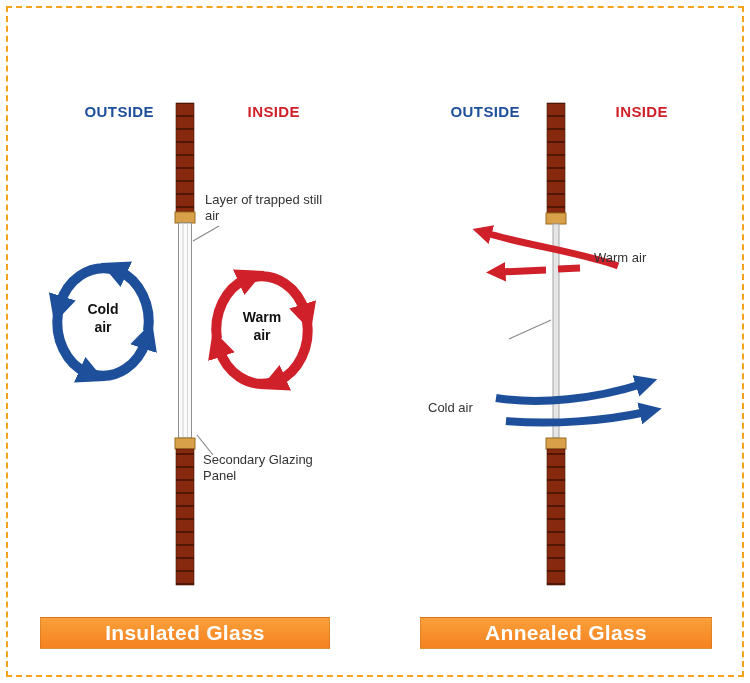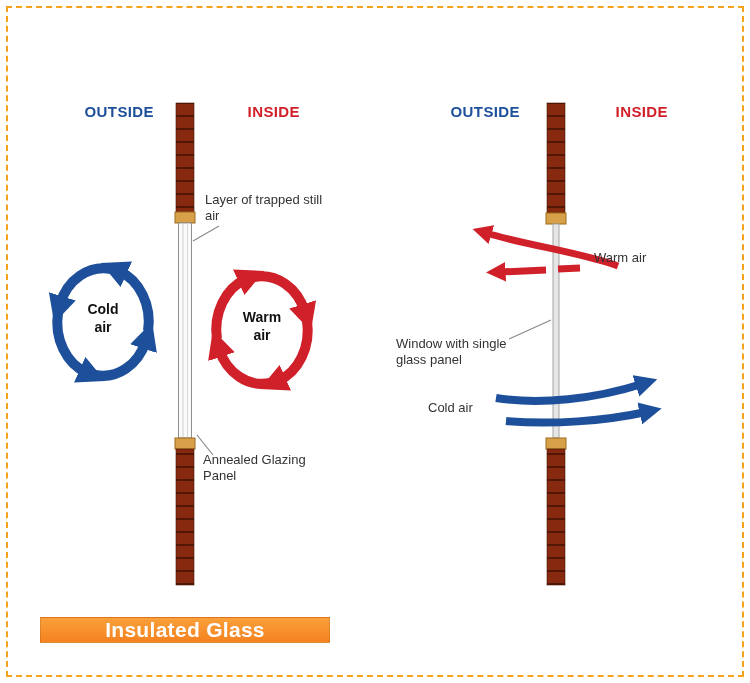--- a/index.html
+++ b/index.html
@@ -8,21 +8,21 @@
   #stage{position:relative;width:750px;height:683px;background:#fff;overflow:hidden}
   .frame{position:absolute;left:6px;top:6px;right:6px;bottom:6px;
          border:2px dashed var(--c-border,#f6a21d);pointer-events:none}
   .abs{position:absolute}
   svg.layer{position:absolute;left:0;top:0}
   .dir{font-weight:bold;font-size:15px;letter-spacing:.4px;text-align:right}
   .blue{color:var(--c-blue,#1d4f9b)}
   .red{color:var(--c-red,#d0202a)}
   .anno{font-size:13px;color:#333;line-height:1.25}
   .air{font-weight:bold;font-size:14px;color:#111;text-align:center;line-height:1.25}
-  .banner{position:absolute;height:26px;display:flex;align-items:center;justify-content:center;
+  .banner{position:absolute;height:32px;display:flex;align-items:center;justify-content:center;
           background:linear-gradient(180deg,var(--c-orange_light,#f9a03a),var(--c-orange,#f58220));
           color:#fff;font-weight:bold;font-size:21px;letter-spacing:.3px;
           border:1px solid rgba(0,0,0,.10)}
   
   .sb{stroke:var(--c-blue,#1d4f9b);fill:none}
   .sr{stroke:var(--c-red,#d0202a);fill:none}
   .fb{fill:var(--c-blue,#1d4f9b)}
   .fr{fill:var(--c-red,#d0202a)}
   .cap{fill:var(--c-cap,#d8a149);stroke:#9a6d1e;stroke-width:1}
   .glass-thick{fill:#fbfbfb;stroke:#8f8f8f;stroke-width:1}
@@ -113,29 +113,31 @@
   </svg>
 
   <div class="abs dir blue" style="left:70px;top:103px;width:84px">OUTSIDE</div>
   <div class="abs dir red" style="left:240px;top:103px;width:60px">INSIDE</div>
 
   <div class="abs anno" style="left:205px;top:192px;width:122px">Layer of trapped still air</div>
 
   <div class="abs air" style="left:78px;top:301px;width:50px">Cold air</div>
   <div class="abs air" style="left:237px;top:309px;width:50px">Warm air</div>
 
-  <div class="abs anno" style="left:203px;top:452px;width:122px">Annealed Glazing Panel</div>
+  <div class="abs anno" style="left:203px;top:452px;width:122px">Secondary Glazing Panel</div>
 
   <div class="abs dir blue" style="left:436px;top:103px;width:84px">OUTSIDE</div>
   <div class="abs dir red" style="left:608px;top:103px;width:60px">INSIDE</div>
 
   <div class="abs anno" style="left:594px;top:250px;width:68px">Warm air</div>
 
-  <div class="abs anno" style="left:396px;top:336px;width:122px">Window with single glass panel</div>
 
   <div class="abs anno" style="left:428px;top:400px;width:68px">Cold air</div>
 
   <div class="banner" style="left:40px;top:617px;width:290px">
     <span>Insulated Glass</span>
   </div>
+  <div class="banner" style="left:420px;top:617px;width:292px">
+    <span>Annealed Glass</span>
+  </div>
 
   <div class="frame"></div>
 </div>
 
 </body></html>

